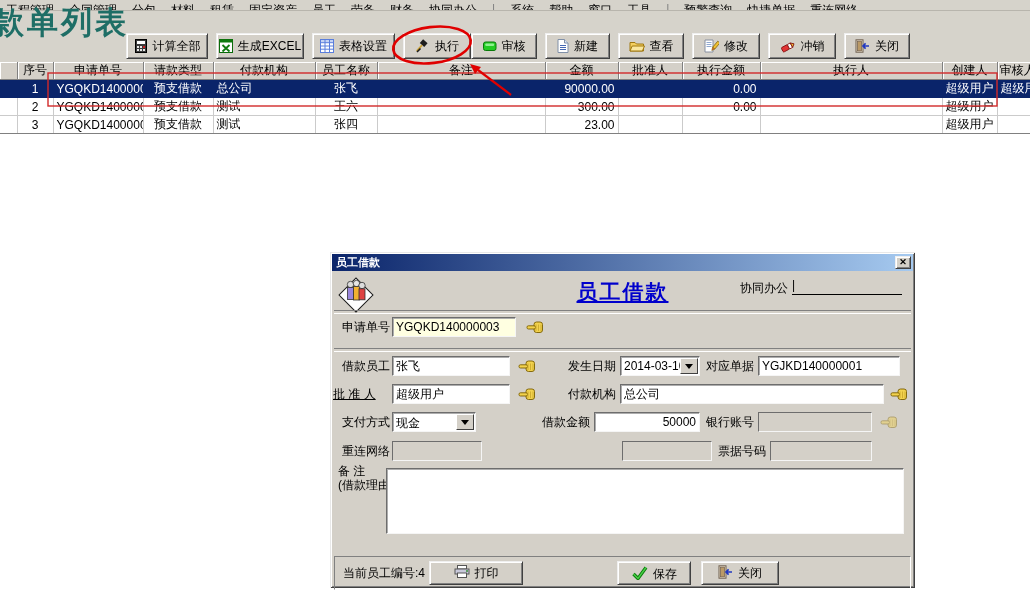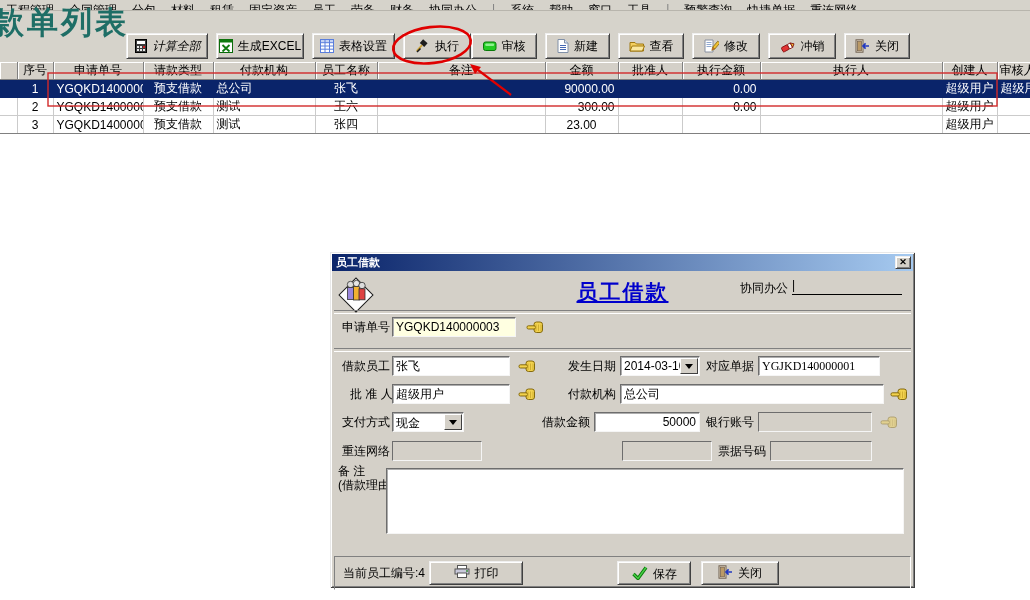--- a/index.html
+++ b/index.html
@@ -104,21 +104,21 @@
         <span class="menu-item">窗口</span>
         <span class="menu-item">工具</span>
         <span class="menu-sep">|</span>
         <span class="menu-item">预警查询</span>
         <span class="menu-item">快捷单据</span>
         <span class="menu-item">重连网络</span>
       </div>
   </div>
   <div class="page-title">款单列表</div>
   <div id="toolbar">
-      <button class="btn3d tb-btn" style="left: 126px; width: 82px; font-style: italic;">
+      <button class="btn3d tb-btn" style="left: 126px; width: 82px;">
         <span class="ic">
           <svg width="14" height="14" viewBox="0 0 14 14">
             <rect x="1.5" y="0.5" width="11" height="13" fill="#3a3a3a" stroke="#000"></rect>
             <rect x="3" y="2" width="8" height="3" fill="#fff"></rect>
             <g fill="#e8e8e8">
               <rect x="3" y="7" width="2" height="2"></rect>
               <rect x="6" y="7" width="2" height="2"></rect>
               <rect x="3" y="10" width="2" height="2"></rect>
               <rect x="6" y="10" width="2" height="2"></rect>
               <rect x="9" y="10" width="2" height="2"></rect>
@@ -291,21 +291,21 @@
         <td style="text-align: left;"></td>
       </tr>
       <tr>
         <td style="text-align: left;"></td>
         <td style="text-align: center;">3</td>
         <td style="text-align: left;">YGQKD140000001</td>
         <td style="text-align: center;">预支借款</td>
         <td style="text-align: left;">测试</td>
         <td style="text-align: center;">张四</td>
         <td style="text-align: left;"></td>
-        <td style="text-align: center;">23.00</td>
+        <td style="text-align: right;">23.00</td>
         <td style="text-align: center;"></td>
         <td style="text-align: right;"></td>
         <td style="text-align: left;"></td>
         <td style="text-align: center;">超级用户</td>
         <td style="text-align: left;"></td>
       </tr>
     </tbody>
 </table>
 
 <div class="dialog" style="left:330px;top:252px;width:585px;height:336px;">
@@ -353,43 +353,43 @@
           <rect x="1" y="4.8" width="8.5" height="3.2" rx="1.4"></rect>
         </g>
         <path d="M10 3.5 V10 M12.5 3.5 V10 M15 3.5 V10" stroke="#c8a428" stroke-width="0.8"></path>
       </svg></span>
   <div class="dlbl" style="left:238px;top:104px;">发生日期</div>
   <div class="combo" style="left:290px;top:104px;width:80px;">
     <span class="cval">2014-03-10</span>
     <span class="cbtn"></span>
   </div>
   <div class="dlbl" style="left:376px;top:104px;">对应单据</div>
-  <input class="fld" style="left: 428px; top: 104px; width: 122px; font-family: Liberation Serif, serif;" value="YGJKD140000001">
-
-  <div class="dlbl" style="left:20px;top:132px;">批 准 人</div>
+  <input class="fld" style="left: 428px; top: 104px; width: 142px;" value="YGJKD140000001">
+
+  <div class="dlbl" style="left:3px;top:132px;text-decoration:underline;">批 准 人</div>
   <input class="fld" style="left: 62px; top: 132px; width: 118px;" value="超级用户">
   <span class="hand" style="left:188px;top:135px;"><svg width="18" height="13" viewBox="0 0 18 13">
         <g fill="#f2d24e" stroke="#7a5f00" stroke-width="0.9">
           <rect x="8" y="1" width="8.5" height="10.5" rx="2.5"></rect>
           <rect x="1" y="4.8" width="8.5" height="3.2" rx="1.4"></rect>
         </g>
         <path d="M10 3.5 V10 M12.5 3.5 V10 M15 3.5 V10" stroke="#c8a428" stroke-width="0.8"></path>
       </svg></span>
   <div class="dlbl" style="left:238px;top:132px;">付款机构</div>
   <input class="fld" style="left: 290px; top: 132px; width: 264px;" value="总公司">
   <span class="hand" style="left:560px;top:135px;"><svg width="18" height="13" viewBox="0 0 18 13">
         <g fill="#f2d24e" stroke="#7a5f00" stroke-width="0.9">
           <rect x="8" y="1" width="8.5" height="10.5" rx="2.5"></rect>
           <rect x="1" y="4.8" width="8.5" height="3.2" rx="1.4"></rect>
         </g>
         <path d="M10 3.5 V10 M12.5 3.5 V10 M15 3.5 V10" stroke="#c8a428" stroke-width="0.8"></path>
       </svg></span>
 
   <div class="dlbl" style="left:12px;top:160px;">支付方式</div>
-  <div class="combo" style="left:62px;top:160px;width:72px;">
+  <div class="combo" style="left:62px;top:160px;width:84px;">
     <span class="cval">现金</span>
     <span class="cbtn"></span>
   </div>
   <div class="dlbl" style="left:212px;top:160px;">借款金额</div>
   <input class="fld num" style="left: 264px; top: 160px; width: 106px;" value="50000">
   <div class="dlbl" style="left:376px;top:160px;">银行账号</div>
   <input class="fld dis" style="left: 428px; top: 160px; width: 114px;" value="">
   <span class="hand" style="left:550px;top:163px;opacity:.45;"><svg width="18" height="13" viewBox="0 0 18 13">
         <g fill="#f2d24e" stroke="#7a5f00" stroke-width="0.9">
           <rect x="8" y="1" width="8.5" height="10.5" rx="2.5"></rect>

